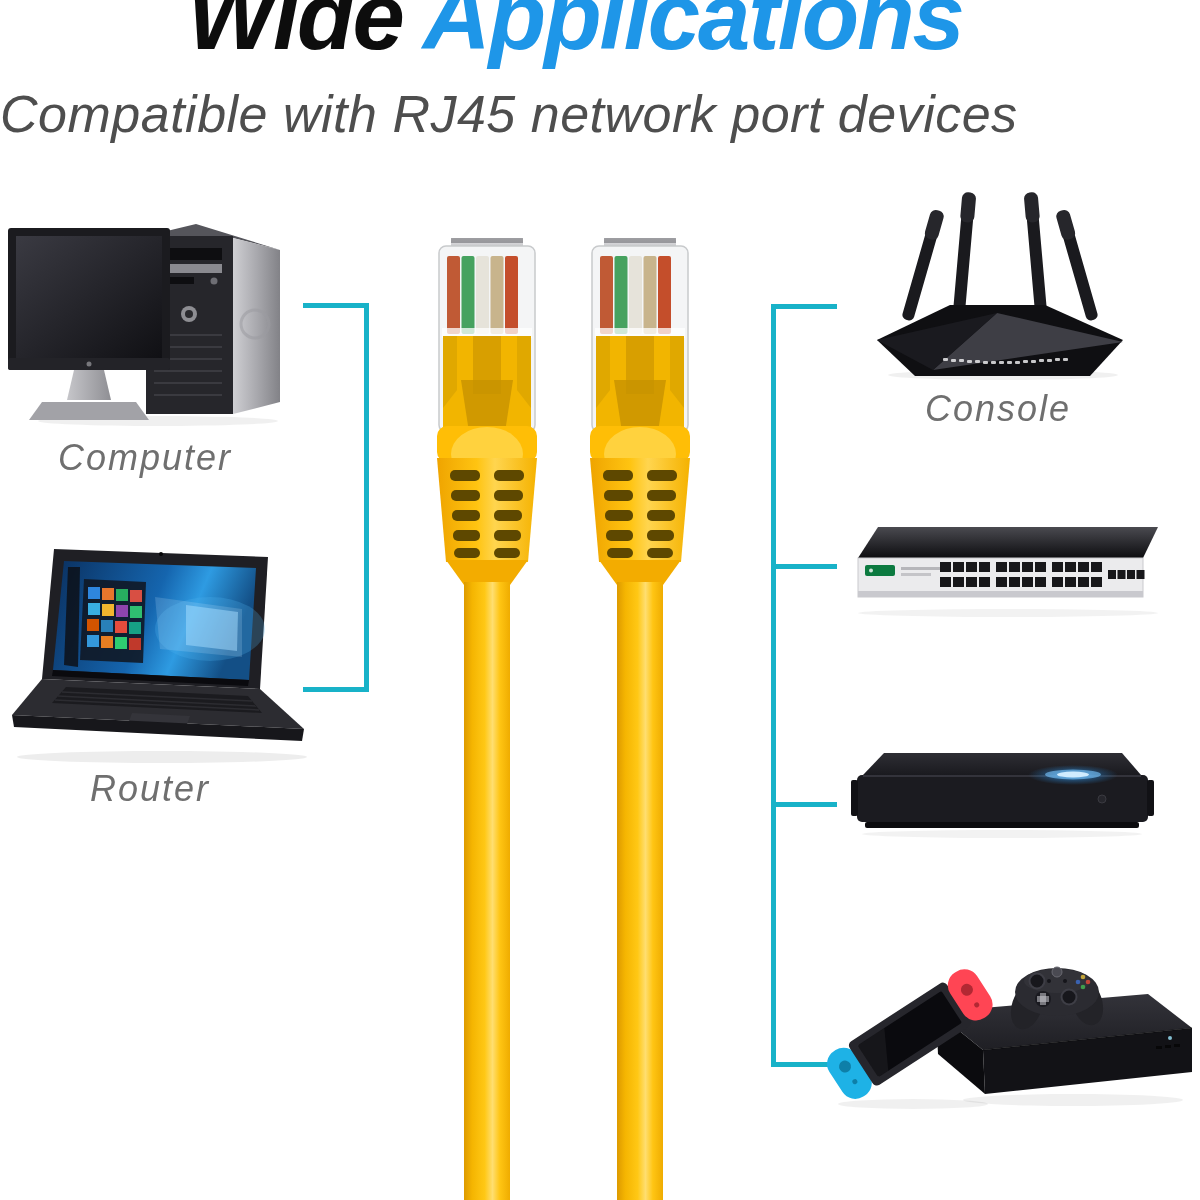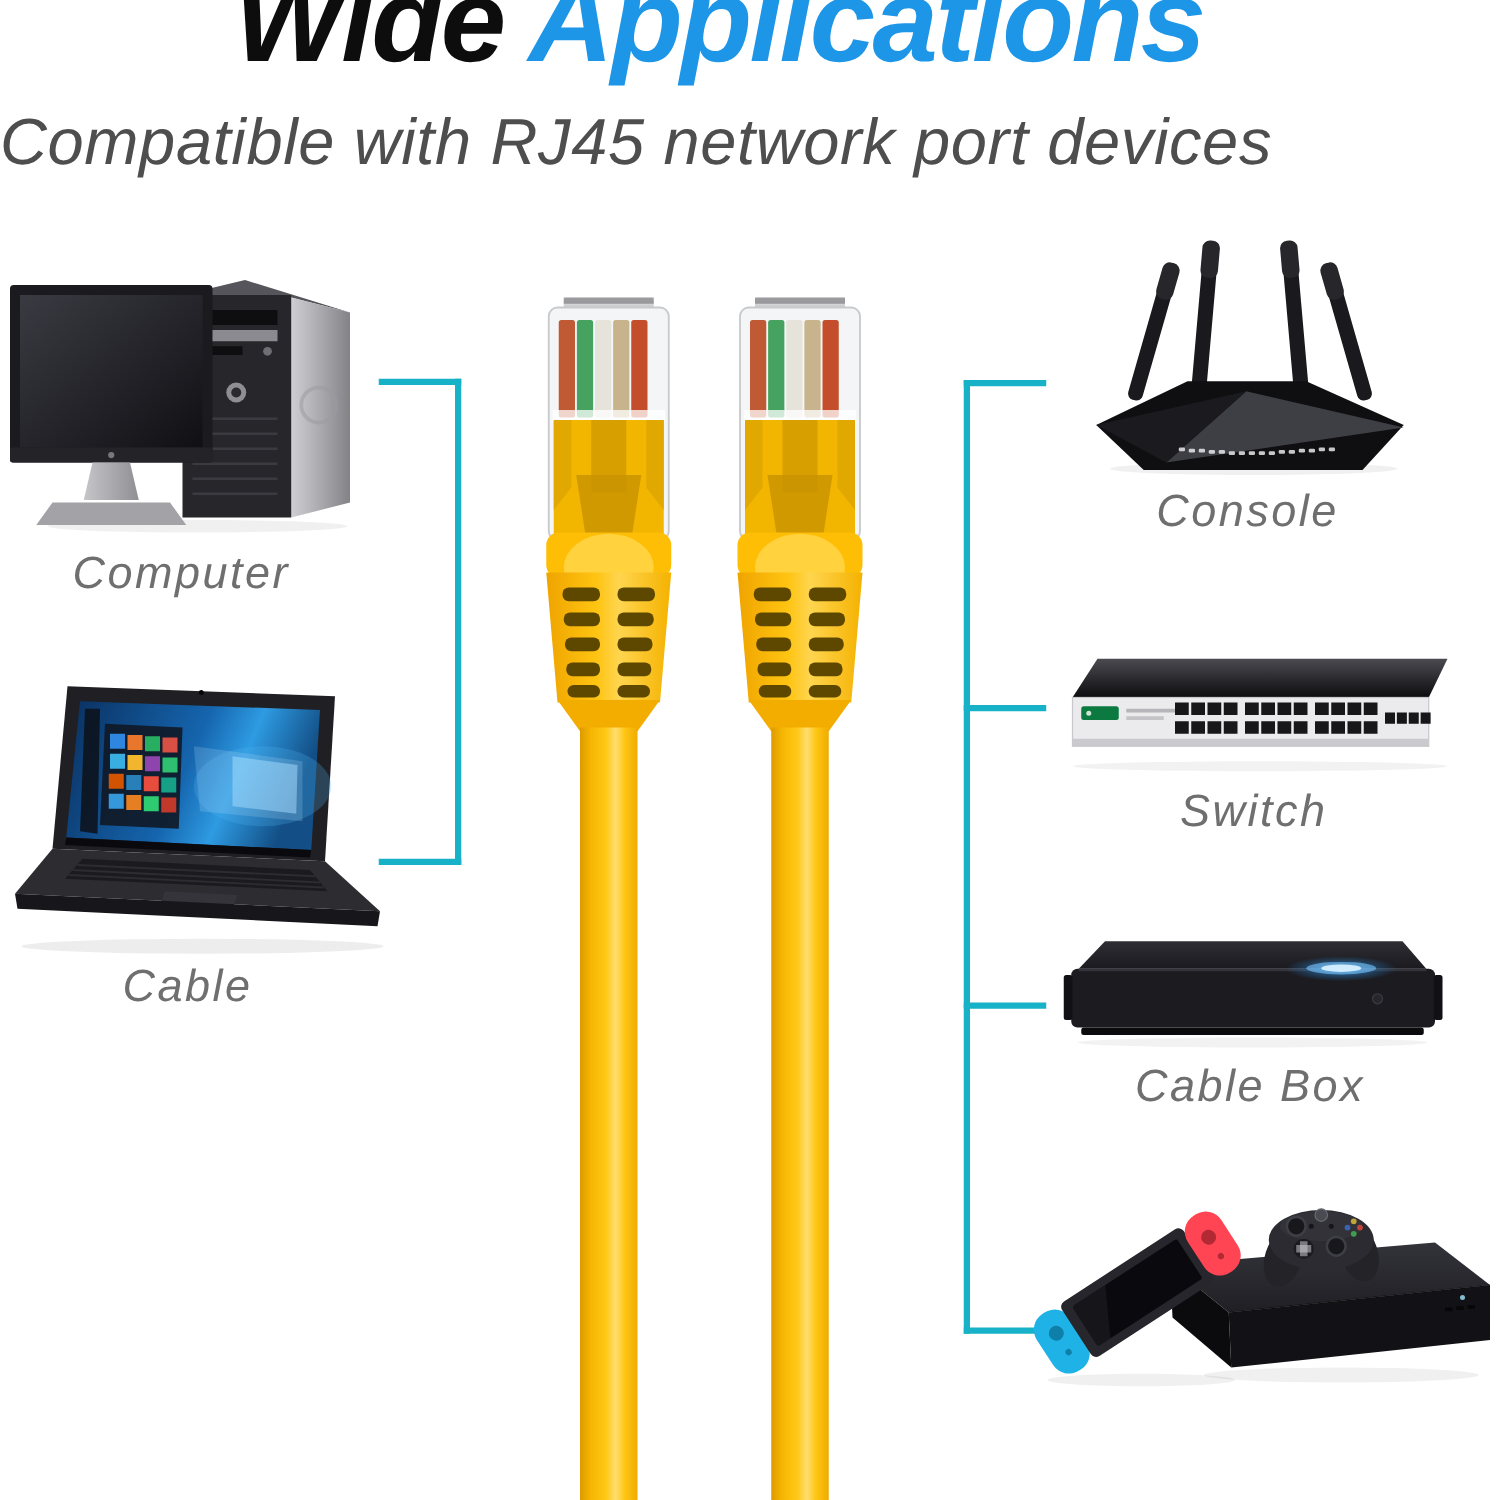--- a/index.html
+++ b/index.html
@@ -129,21 +129,21 @@
     <polygon points="32,134 250,144 294,184 2,170" fill="#2C2C31"></polygon>
     <polygon points="56,142 238,151 252,168 42,158" fill="#1B1B1F"></polygon>
     <g stroke="#2E2E33" stroke-width="1.5" opacity=".9">
       <line x1="52" y1="147" x2="242" y2="156"></line>
         <line x1="48" y1="151" x2="246" y2="161"></line>
         <line x1="45" y1="155" x2="249" y2="165"></line>
     </g>
     <polygon points="122,168 180,171 176,182 118,179" fill="#34343A"></polygon>
     <polygon points="2,170 294,184 292,196 4,182" fill="#17171B"></polygon>
   </svg>
-  <div class="dev-label" style="left:30px;top:768px;width:240px;">Cable</div>
+  <div class="dev-label" style="left:30px;top:768px;width:240px;">Router</div>
 
   <svg class="dev-img" style="left:420px;top:230px;" width="320" height="970" viewBox="0 0 320 970">
     <defs>
       <linearGradient id="capg" x1="0" y1="0" x2="0" y2="1">
         <stop offset="0" stop-color="#E8E8EA"></stop>
           <stop offset="1" stop-color="#9C9DA1"></stop>
       </linearGradient>
       <linearGradient id="bootg" x1="0" y1="0" x2="1" y2="0">
         <stop offset="0" stop-color="#EFA400"></stop>
           <stop offset=".4" stop-color="#FFC411"></stop>
@@ -287,21 +287,20 @@
           <rect x="13" y="52" width="11" height="10"></rect>
           <rect x="26" y="52" width="11" height="10"></rect>
           <rect x="39" y="52" width="11" height="10"></rect>
       </g>
       <rect x="260" y="45" width="8" height="9"></rect>
         <rect x="269.5" y="45" width="8" height="9"></rect>
       <rect x="279" y="45" width="8" height="9"></rect>
         <rect x="288.5" y="45" width="8" height="9"></rect>
     </g>
   </svg>
-  <div class="dev-label" style="left:883px;top:628px;width:240px;">Switch</div>
 
   <svg class="dev-img" style="left:850px;top:748px;" width="305" height="92" viewBox="0 0 305 92">
     <defs>
       <linearGradient id="cb-top" x1="0" y1="0" x2="0" y2="1">
         <stop offset="0" stop-color="#2E2E34"></stop>
           <stop offset="1" stop-color="#1A1A1F"></stop>
       </linearGradient>
       <radialGradient id="ledg" cx=".5" cy=".5" r=".5">
         <stop offset="0" stop-color="#6FC4FF" stop-opacity=".9"></stop>
         <stop offset=".45" stop-color="#2E8FE0" stop-opacity=".45"></stop>
@@ -313,21 +312,20 @@
     <rect x="7" y="27" width="291" height="47" rx="5" fill="#1B1B20"></rect>
     <rect x="1" y="32" width="7" height="36" rx="2" fill="#111115"></rect>
     <rect x="297" y="32" width="7" height="36" rx="2" fill="#111115"></rect>
     <rect x="13" y="27" width="278" height="2" fill="#3A3A42" opacity=".8"></rect>
     <ellipse cx="223" cy="27" rx="45" ry="10" fill="url(#ledg)"></ellipse>
     <ellipse cx="223" cy="26.5" rx="28" ry="5" fill="#7CC8FF" opacity=".6"></ellipse>
     <ellipse cx="223" cy="26.5" rx="16" ry="3" fill="#D6EFFF" opacity=".95"></ellipse>
     <circle cx="252" cy="51" r="4" fill="#26262C" stroke="#3A3A40" stroke-width="1"></circle>
     <rect x="15" y="74" width="274" height="6" rx="2" fill="#0B0B0E"></rect>
   </svg>
-  <div class="dev-label" style="left:880px;top:848px;width:240px;">Cable Box</div>
 
   <svg class="dev-img" style="left:818px;top:952px;" width="375" height="160" viewBox="0 0 375 160">
     <defs>
       <linearGradient id="xb-top" x1="0" y1="0" x2="0" y2="1">
         <stop offset="0" stop-color="#33333A"></stop>
           <stop offset="1" stop-color="#1F1F24"></stop>
       </linearGradient>
     </defs>
     <ellipse cx="95" cy="152" rx="75" ry="5" fill="#000" opacity=".06"></ellipse>
     <ellipse cx="255" cy="148" rx="110" ry="6" fill="#000" opacity=".06"></ellipse>

